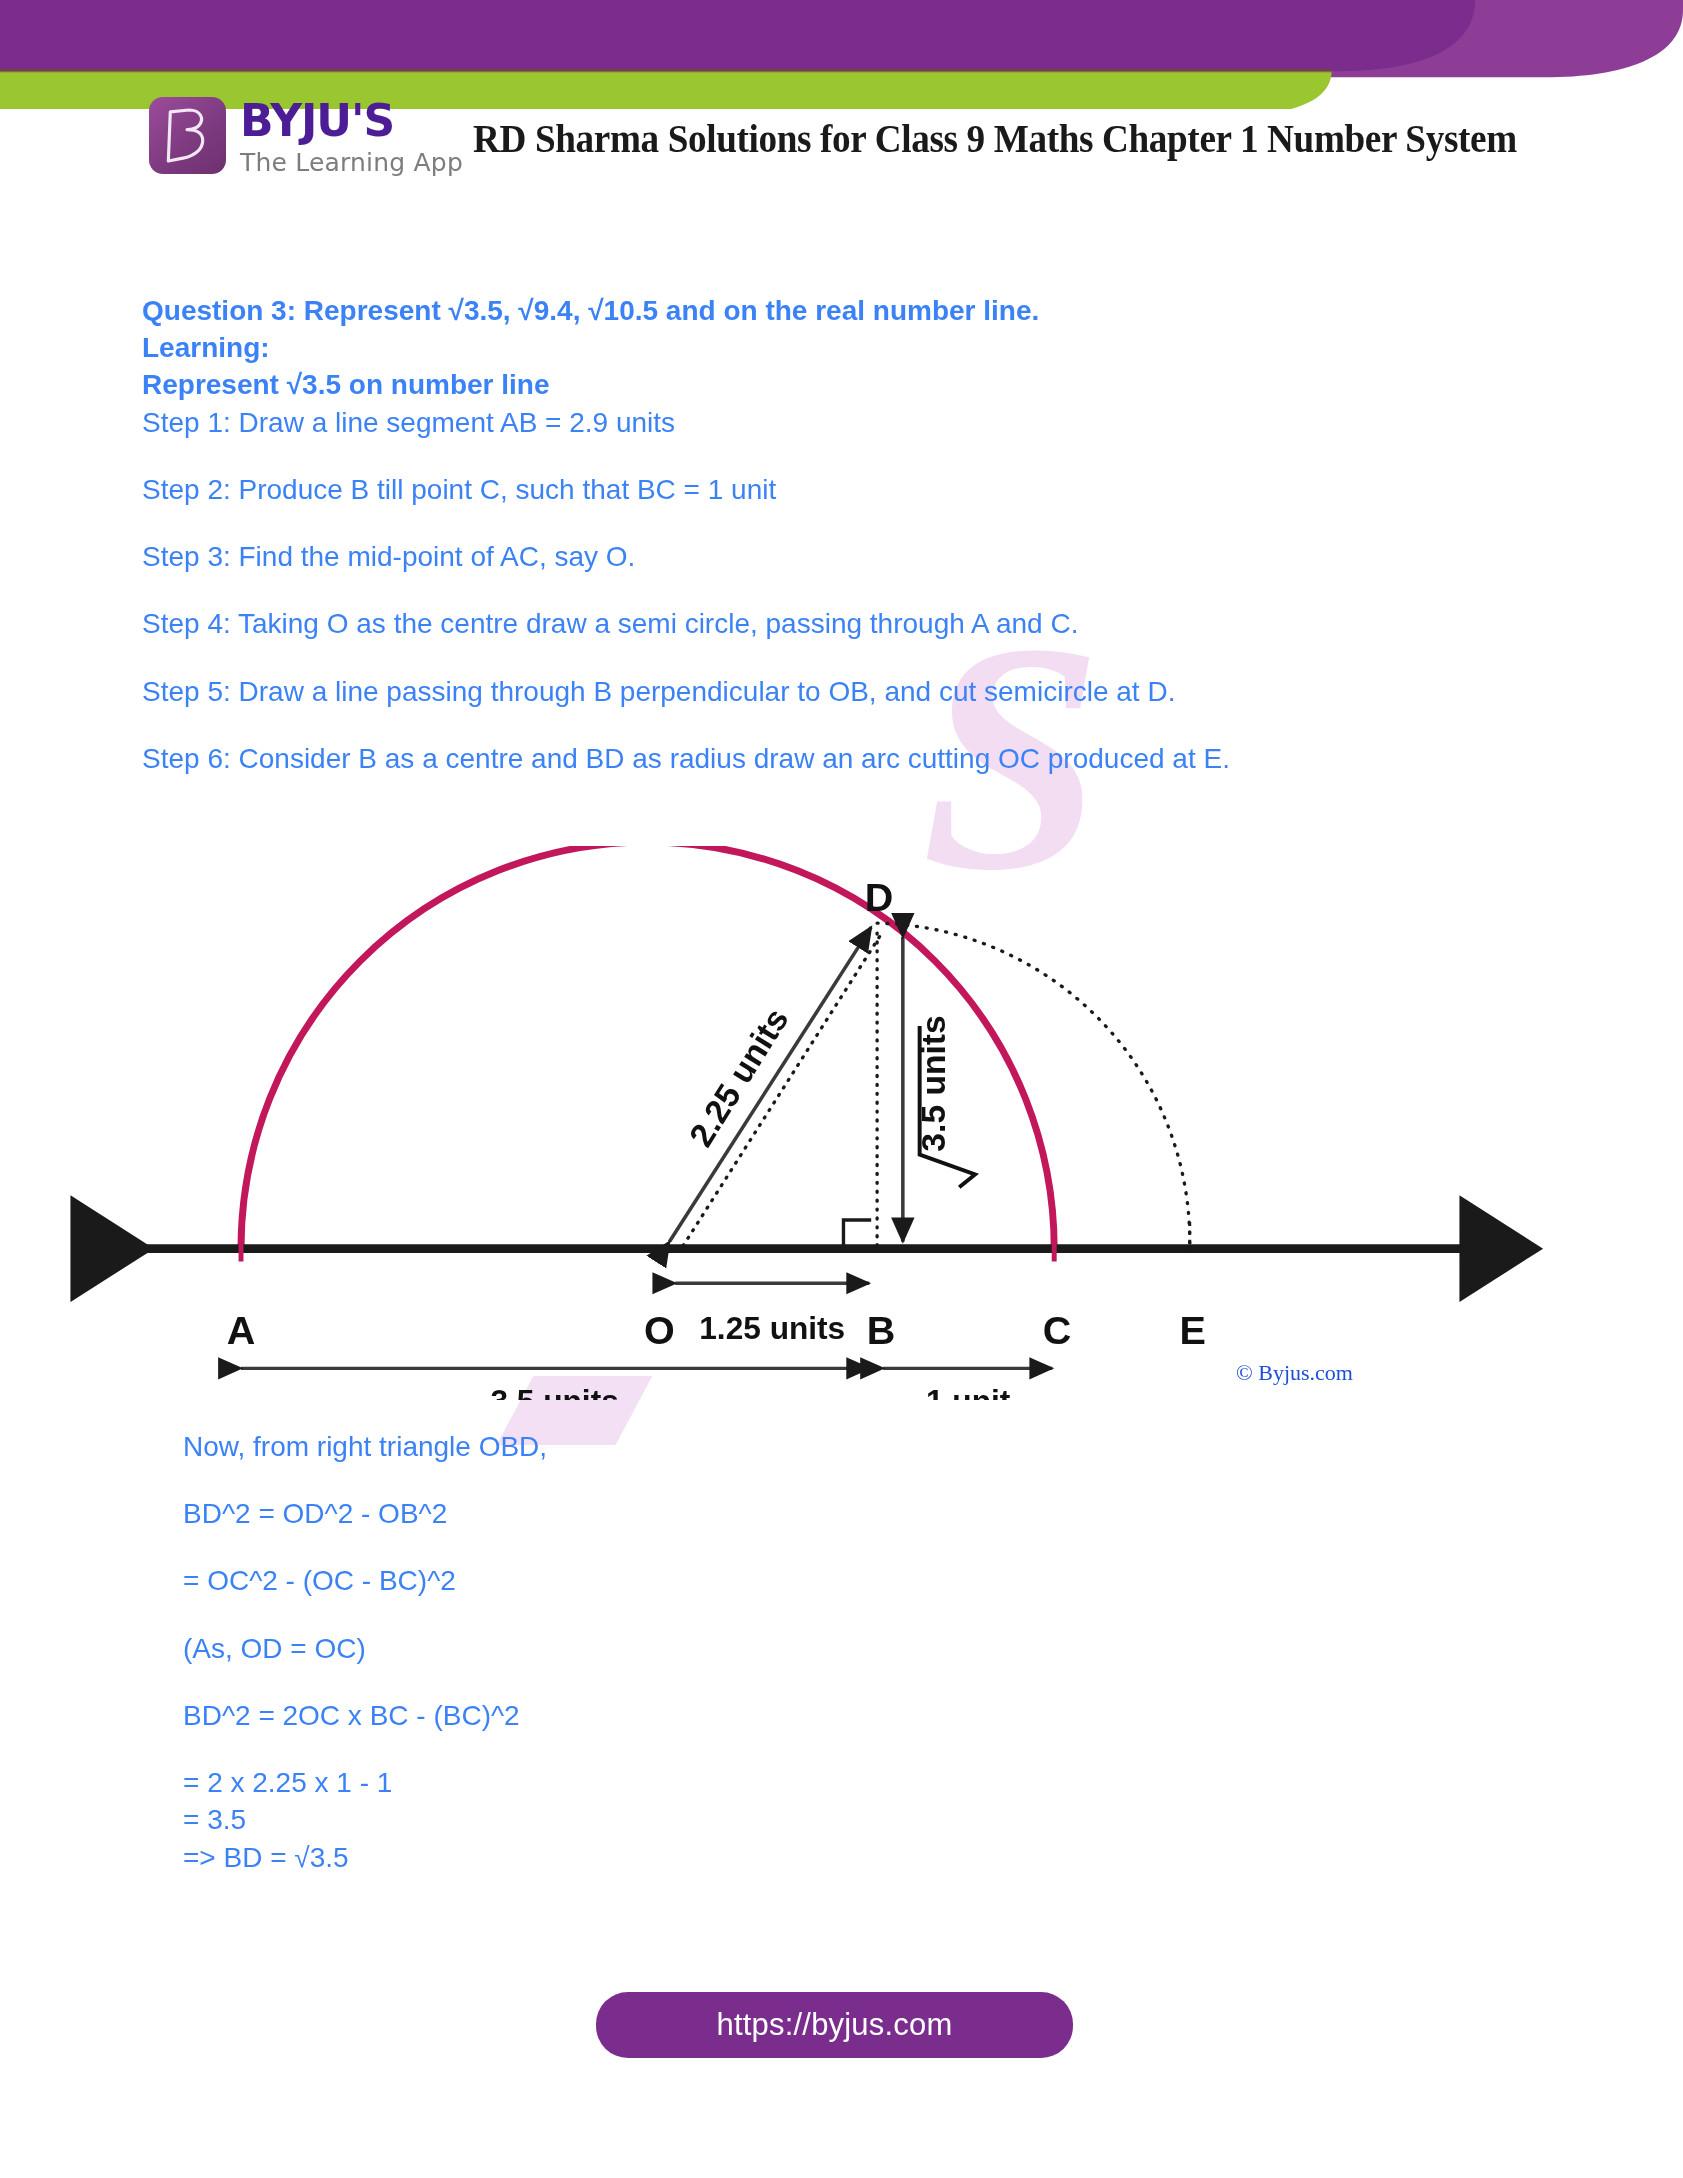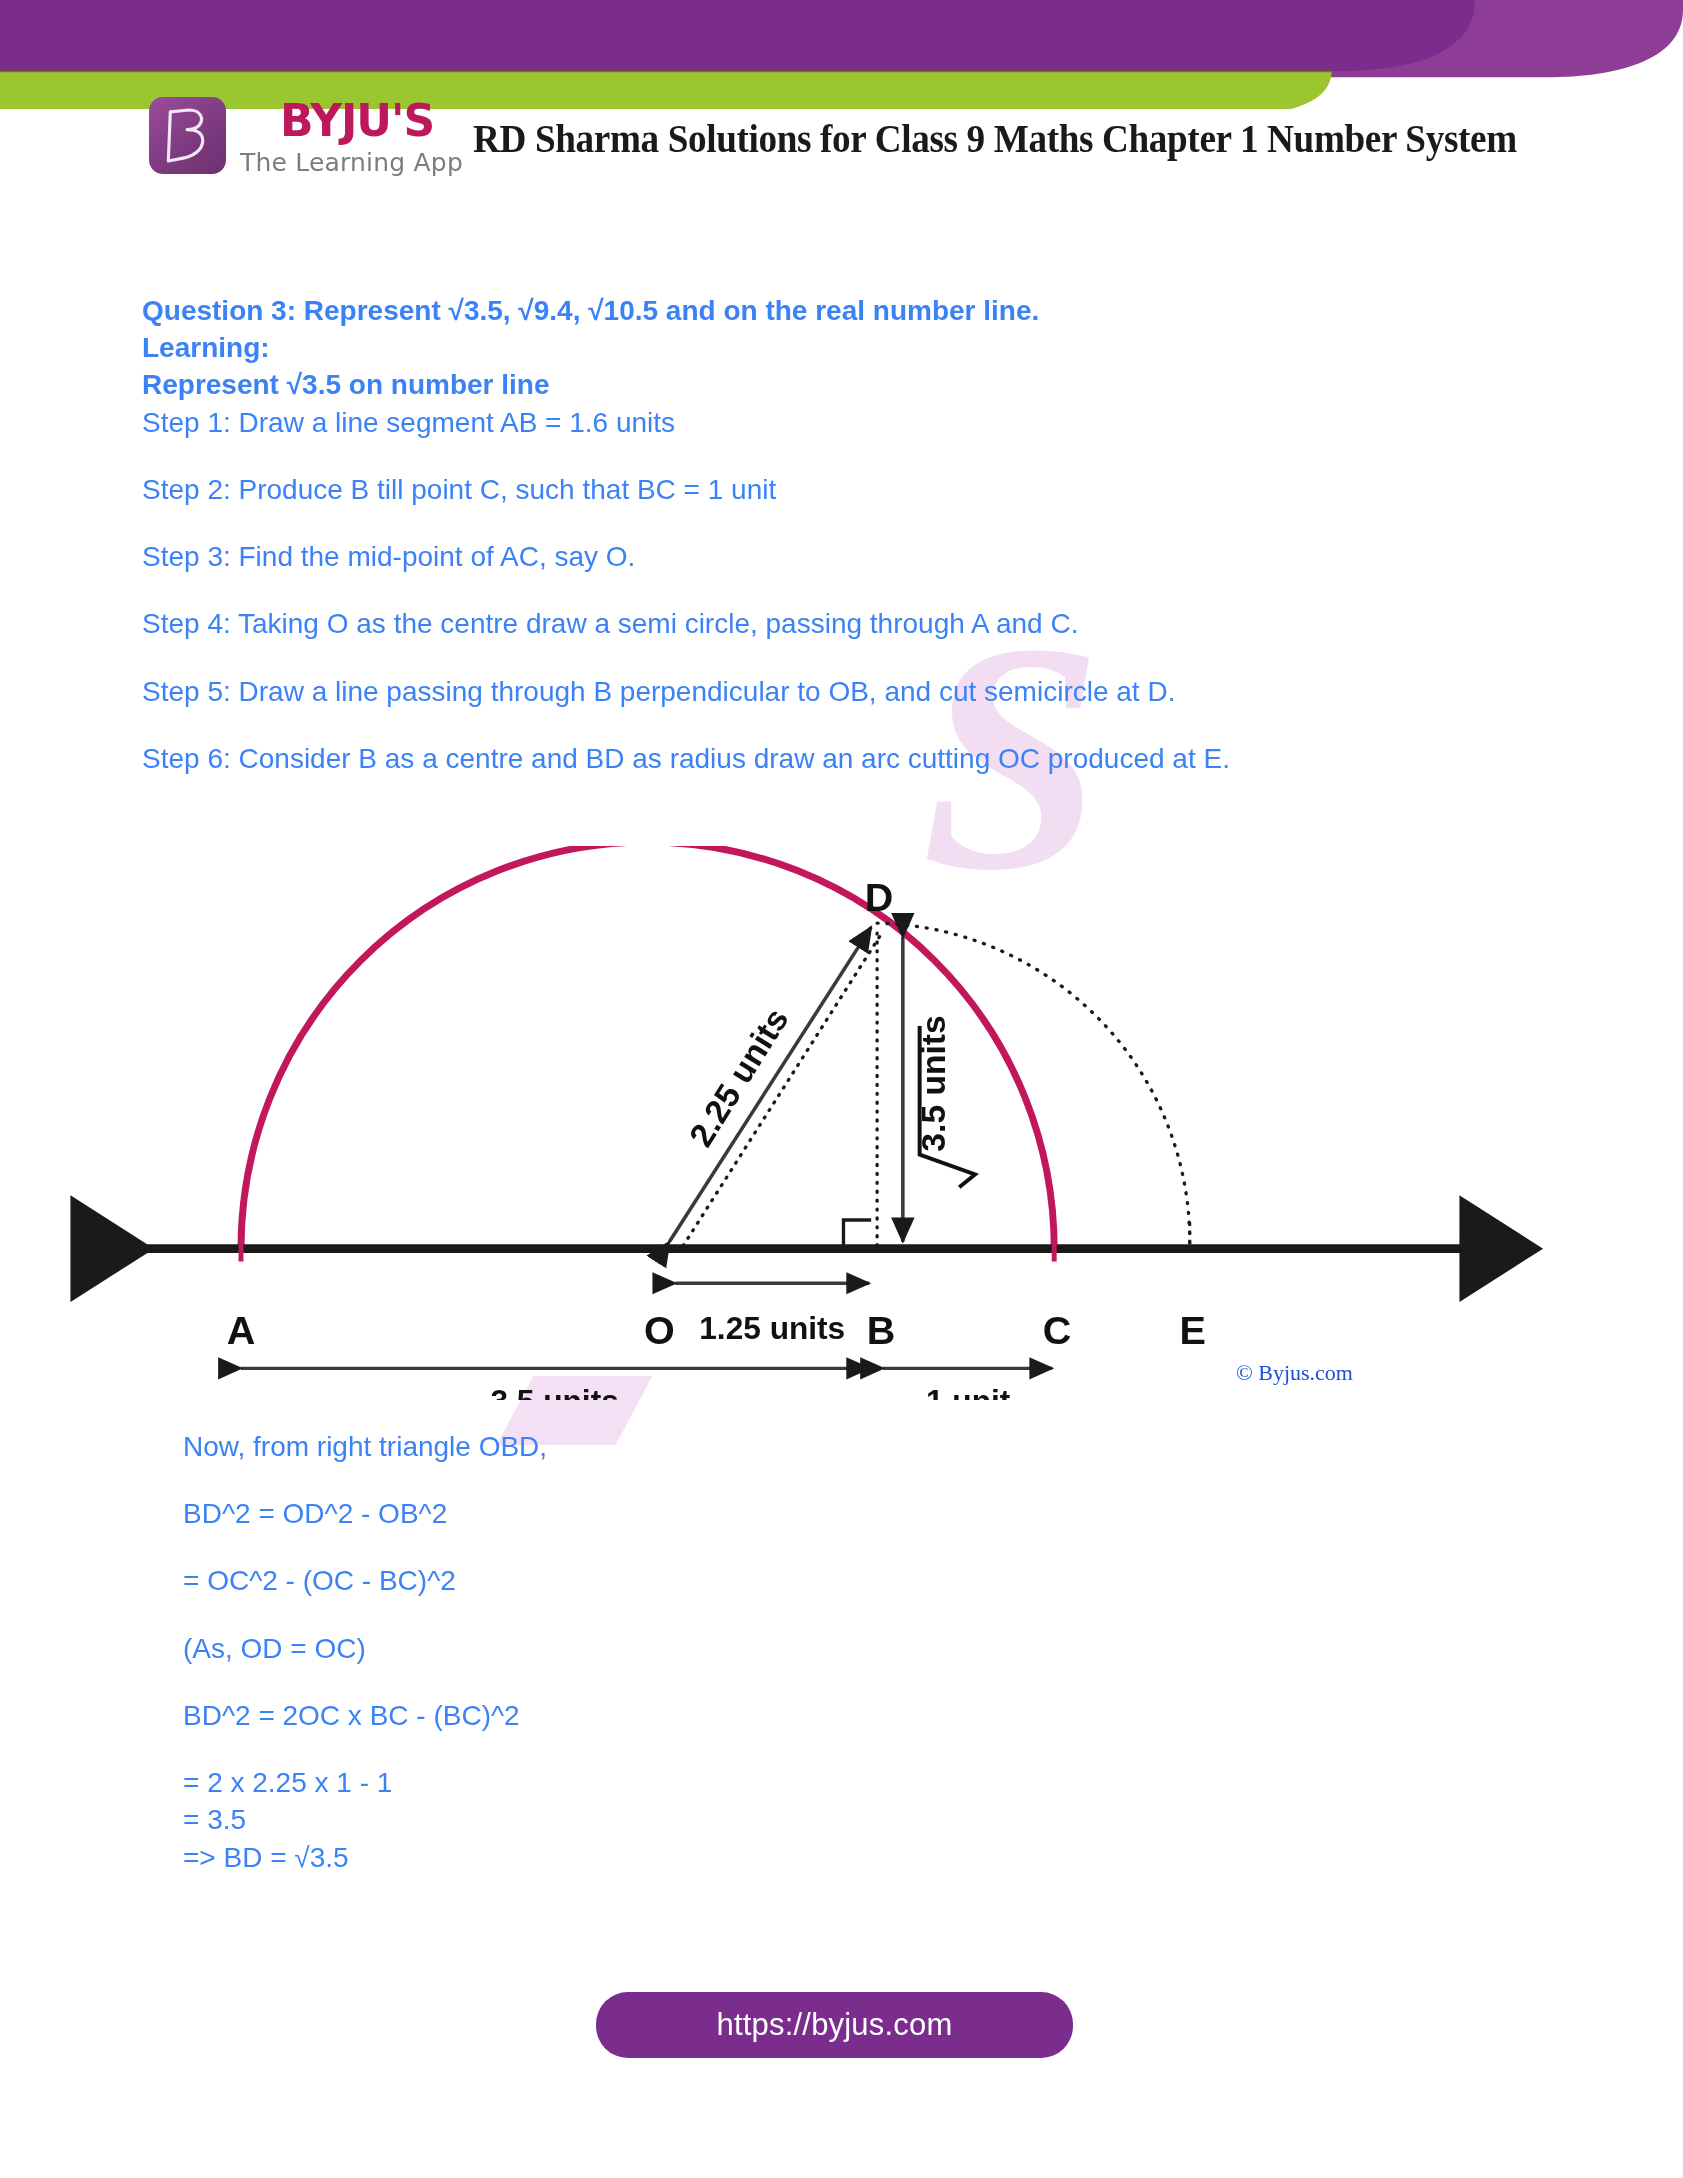--- a/index.html
+++ b/index.html
@@ -55,23 +55,22 @@
     display: flex;
     flex-direction: column;
     justify-content: center;
     padding-top: 2px;
   }
   .logo-word {
     font-family: "DejaVu Sans", sans-serif;
     font-size: 44px;
     font-weight: bold;
     letter-spacing: -1px;
-    color: #be185d;
+    color: #4c1d95;
     line-height: 1.0;
-    margin-left: 40px;
   }
   .logo-tag {
     font-family: "DejaVu Sans", sans-serif;
     font-size: 25px;
     color: #7d7d7d;
     line-height: 1.2;
     margin-top: 5px;
     letter-spacing: 0.2px;
   }
   .header-title {
@@ -202,21 +201,21 @@
   <div class="header-title">RD Sharma Solutions for Class 9 Maths Chapter 1 Number System</div>
 </div>
 
 <div class="watermark">S</div>
 <div class="watermark2"></div>
 
 <div class="content">
   <div class="line bold">Question 3: Represent √3.5, √9.4, √10.5 and on the real number line.</div>
   <div class="line bold tight">Learning:</div>
   <div class="line bold tight">Represent √3.5 on number line</div>
-  <div class="line tight">Step 1: Draw a line segment AB = 1.6 units</div>
+  <div class="line tight">Step 1: Draw a line segment AB = 2.9 units</div>
   <div class="line gap">Step 2: Produce B till point C, such that BC = 1 unit</div>
   <div class="line gap">Step 3: Find the mid-point of AC, say O.</div>
   <div class="line gap">Step 4: Taking O as the centre draw a semi circle, passing through A and C.</div>
   <div class="line gap">Step 5: Draw a line passing through B perpendicular to OB, and cut semicircle at D.</div>
   <div class="line gap">Step 6: Consider B as a centre and BD as radius draw an arc cutting OC produced at E.</div>
 </div>
 
 <div class="figure">
   <svg width="1683" height="554" viewBox="0 0 1700 560">
     <defs>

